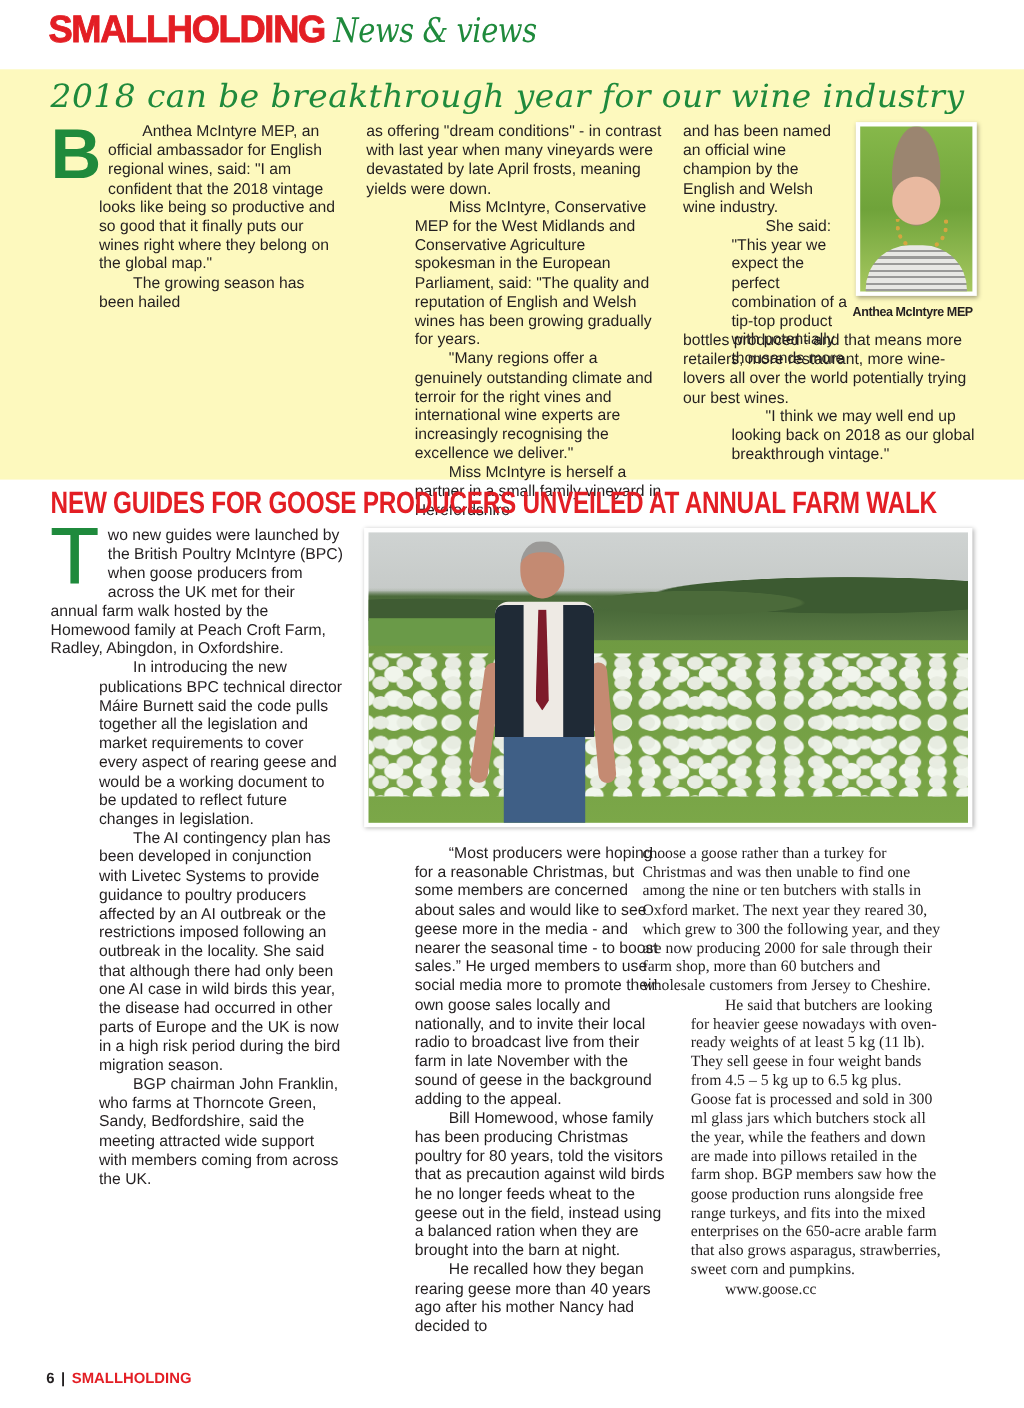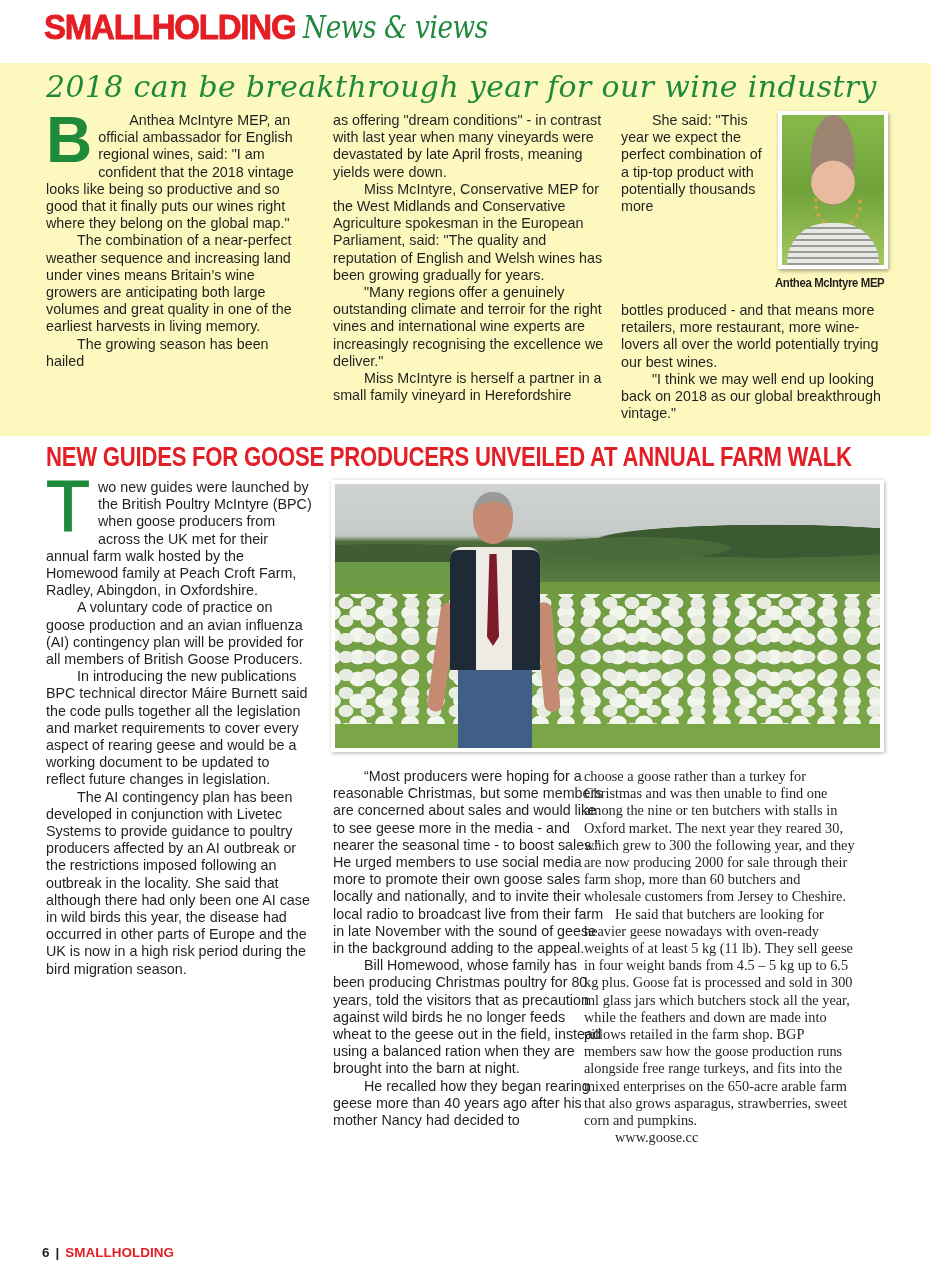--- a/index.html
+++ b/index.html
@@ -8,21 +8,21 @@
 
   .masthead { position: absolute; left: 44px; top: 8px; height: 46px; display: flex; align-items: baseline; }
   .masthead .brand { font-family: "Liberation Sans", sans-serif; font-weight: 900; font-size: 33px; color: #e31e24; letter-spacing: -1.2px; transform: scaleY(1.05); -webkit-text-stroke: 0.8px #e31e24; }
   .masthead .section { font-family: "DejaVu Serif", serif; font-style: italic; font-size: 31px; color: #1f8a3c; margin-left: 8px; letter-spacing: -0.5px; transform: scaleX(0.85); transform-origin: left; }
 
   .wine-box { position: absolute; left: 0; top: 63px; width: 931px; height: 373px; background: #fdf9be; }
   .wine-title { position: absolute; left: 46px; top: 70px; font-family: "DejaVu Serif", serif; font-style: italic; font-size: 29px; color: #1f8a3c; letter-spacing: 0.4px; white-space: nowrap; transform: scaleX(1.03); transform-origin: left; }
 
   .col { position: absolute; font-size: 14.3px; line-height: 17.2px; color: #231f20; }
   .col p { text-indent: 0; }
-  .col p.ind { text-indent: 31px; }
+  .col p.ind { text-indent: 31px; margin-left: 44px; }
   .dropcap { float: left; font-weight: 700; color: #1f8a3c; font-size: 64px; line-height: 52px; margin: 2px 6px 0 0; font-family: "Liberation Sans", sans-serif; }
   .dropcap.t { font-weight: 400; font-size: 72px; line-height: 54px; margin: 0 8px 0 0; -webkit-text-stroke: 1px #1f8a3c; }
 
   .portrait { position: absolute; left: 778px; top: 111px; width: 110px; height: 158px; background: #fff; padding: 4px; box-shadow: 1px 2px 4px rgba(0,0,0,0.35); }
   .portrait .ph { width: 100%; height: 100%; position: relative; overflow: hidden;
     background: radial-gradient(circle at 50% 45%, #e9b9a0 0 22%, transparent 23%),
                 radial-gradient(ellipse at 50% 30%, #9b8570 0 30%, transparent 31%),
                 linear-gradient(180deg, #86b84a 0%, #6fa33a 50%, #a7c860 100%); }
   .portrait .shirt { position: absolute; left: 5px; right: 5px; bottom: 0; height: 42px; border-radius: 40px 40px 0 0;
     background: repeating-linear-gradient(180deg, #e8e8e4 0 4px, #9a9a98 4px 6px); }
@@ -65,54 +65,54 @@
   <span class="brand">SMALLHOLDING</span>
   <span class="section">News &amp; views</span>
 </div>
 
 <div class="wine-box"></div>
 <div class="wine-title">2018 can be breakthrough year for our wine industry</div>
 
 <div class="col" style="left:46px; top:112px; width:262px;">
   <p><span class="dropcap">B</span></p>
   <p class="ind">Anthea McIntyre MEP, an official ambassador for English regional wines, said: "I am confident that the 2018 vintage looks like being so productive and so good that it finally puts our wines right where they belong on the global map."</p>
-  <p class="ind">The combination of a near-perfect weather sequence and increasing land under vines means Britain’s wine growers are anticipating both large volumes and great quality in one of the earliest harvests in living memory.</p>
   <p class="ind">The growing season has been hailed</p>
 </div>
 
 <div class="col" style="left:333px; top:112px; width:272px;">
   <p>as offering "dream conditions" - in contrast with  last year when many vineyards were devastated by late April frosts, meaning yields were down.</p>
   <p class="ind">Miss McIntyre, Conservative MEP for the West Midlands and Conservative Agriculture spokesman in  the European Parliament, said: "The quality and reputation of English and Welsh wines has been growing gradually for years.</p>
   <p class="ind">"Many regions offer a genuinely outstanding climate and terroir for the right vines and international wine experts are increasingly recognising the excellence we deliver."</p>
   <p class="ind">Miss McIntyre is herself a partner in a small family vineyard in Herefordshire</p>
 </div>
 
 <div class="col" style="left:621px; top:112px; width:150px;">
+  <p>and has been named an official wine champion by the English and Welsh wine industry.</p>
   <p class="ind">She said: "This year we expect the perfect combination of a tip-top product with potentially thousands more</p>
 </div>
 <div class="col" style="left:621px; top:302px; width:270px;">
   <p>bottles produced - and that means more retailers, more restaurant, more wine-lovers all over the world potentially trying our best wines.</p>
   <p class="ind">"I think we may well end up looking back on 2018 as our global breakthrough vintage."</p>
 </div>
 
 <div class="portrait">
   <div class="ph">
     <div class="necklace"></div>
     <div class="shirt"></div>
   </div>
 </div>
 <div class="caption">Anthea McIntyre MEP</div>
 
 <div class="goose-title">NEW GUIDES FOR GOOSE PRODUCERS UNVEILED AT ANNUAL FARM WALK</div>
 
 <div class="col" style="left:46px; top:479px; width:266px;">
   <p><span class="dropcap t">T</span><span>wo new guides were launched by the British Poultry McIntyre (BPC) when goose producers from across the UK met for their annual farm walk hosted by the Homewood family at Peach Croft Farm, Radley, Abingdon, in Oxfordshire.</span></p>
-  <p class="ind">A voluntary code of practice on goose production and an avian influenza (AI) contingency plan will be provided for all members of British Goose Producers.</p>
   <p class="ind">In introducing the new publications BPC technical director Máire Burnett said the code pulls together all the legislation and market requirements to cover every aspect of rearing geese and would be a working document to be updated to reflect future changes in legislation.</p>
   <p class="ind">The AI contingency plan has been developed in conjunction with Livetec Systems to provide guidance to poultry producers affected by an AI outbreak or the restrictions imposed following an outbreak in the locality.  She said that although there had only been one AI case in wild birds this year, the disease had occurred in other parts of Europe and the UK is now in a high risk period during the bird migration season.</p>
+  <p class="ind">BGP chairman John Franklin, who farms at Thorncote Green, Sandy, Bedfordshire, said the meeting attracted wide support with members coming from across the UK.</p>
 </div>
 
 <div class="photo">
   <div class="scene">
     <div class="trees"></div>
     <div class="field"></div>
     <div class="geese"></div>
     <div class="man">
       <div class="arm-l"></div>
       <div class="arm-r"></div>

